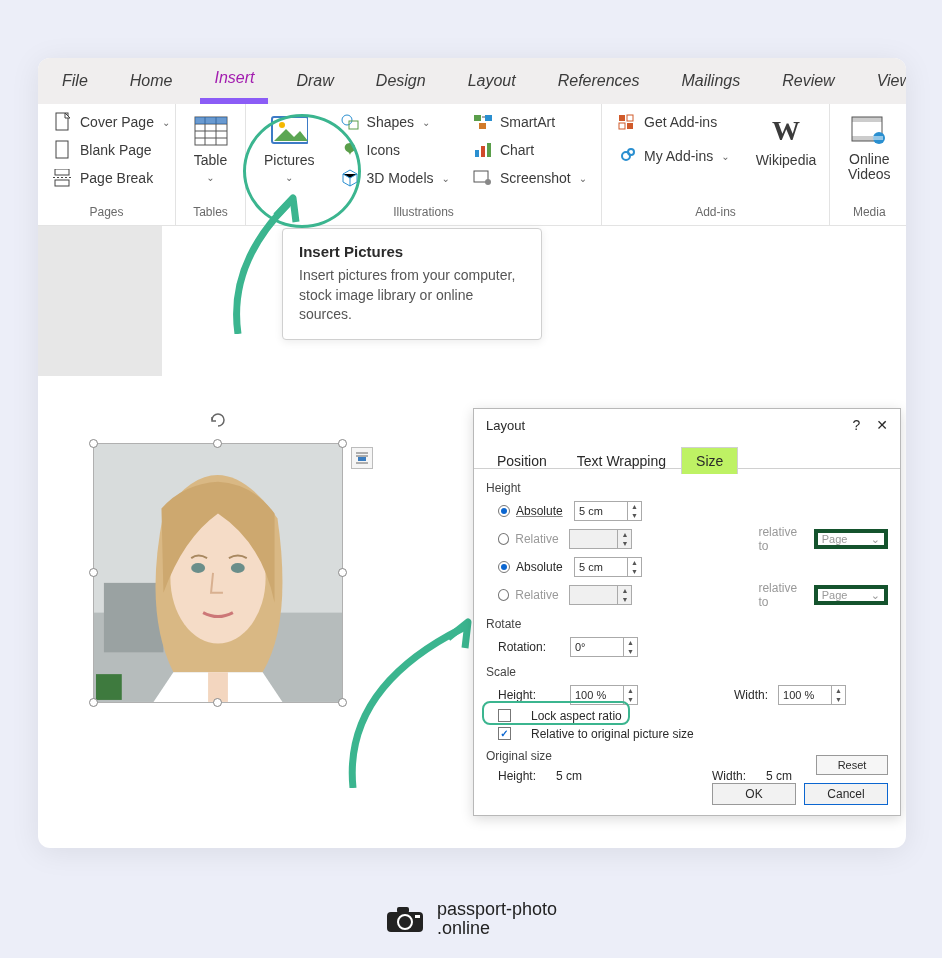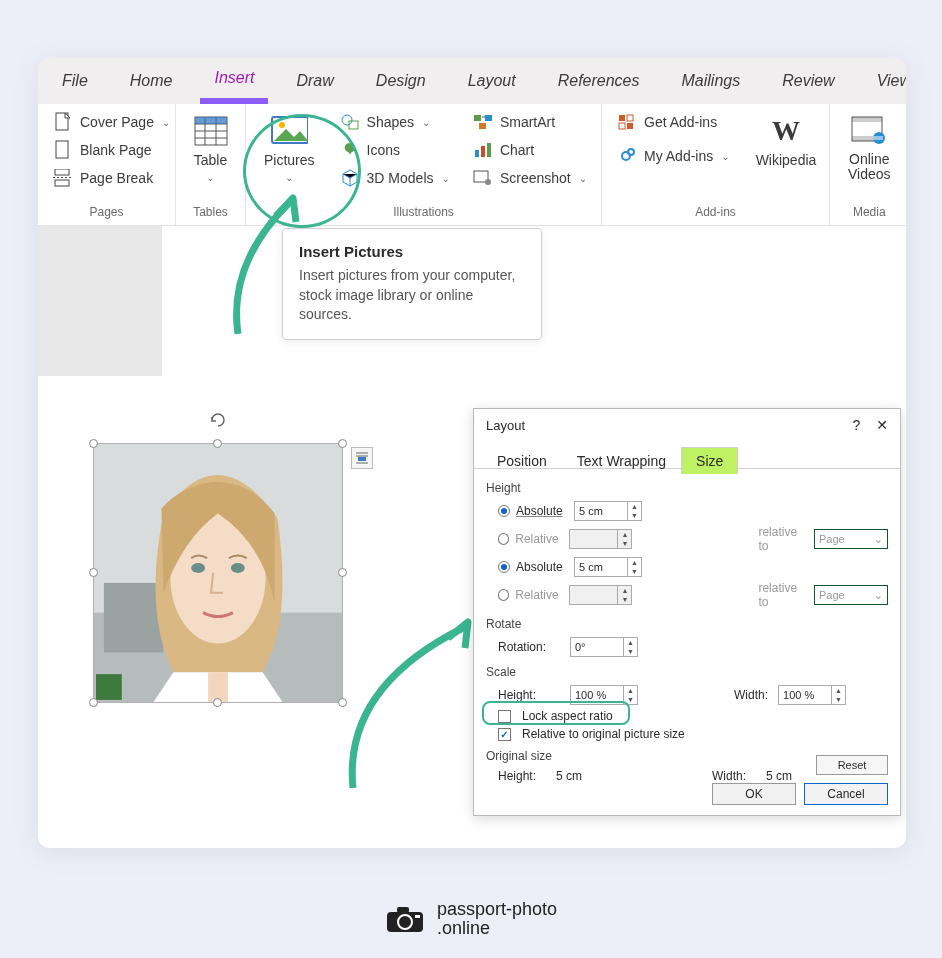--- a/index.html
+++ b/index.html
@@ -55,23 +55,23 @@
 .sec-label { font-size: 12px; color: #444; margin: 6px 0 4px; }
 .row { display: flex; align-items: center; gap: 6px; padding: 2px 0 2px 12px; }
 .row label { font-size: 12px; }
 .radio { width: 12px; height: 12px; border: 1px solid #777; border-radius: 50%; display: inline-flex; align-items: center; justify-content: center; }
 .radio.checked::after { content: ""; width: 6px; height: 6px; background: #0b66d0; border-radius: 50%; }
 .num-input { width: 68px; height: 20px; border: 1px solid #aaa; display: flex; align-items: center; }
 .num-input .val { flex: 1; padding: 0 4px; font-size: 11px; }
 .num-input .spin { width: 14px; display: flex; flex-direction: column; border-left: 1px solid #aaa; }
 .num-input .spin div { height: 9px; font-size: 7px; text-align: center; line-height: 9px; color: #555; }
 .num-input.dis { background: #f0f0f0; color: #aaa; }
-.sel { width: 80px; height: 20px; border: 1px solid #14532d; display: flex; align-items: center; justify-content: space-between; padding: 0 4px; font-size: 11px; }
+.sel { width: 80px; height: 20px; border: 4px solid #14532d; display: flex; align-items: center; justify-content: space-between; padding: 0 4px; font-size: 11px; }
 .rel-row { display: flex; align-items: center; gap: 8px; margin-left: 120px; }
-.chk-row { display: flex; align-items: center; gap: 11px; padding: 2px 0 2px 12px; }
+.chk-row { display: flex; align-items: flex-start; gap: 20px; padding: 2px 0 2px 12px; }
 .chkbox { width: 13px; height: 13px; border: 1px solid #777; display: inline-flex; align-items: center; justify-content: center; font-size: 10px; color: #0b66d0; }
 .chkbox.checked::after { content: "✓"; font-weight: bold; }
 .rect-hl { position: absolute; border: 2.5px solid #3bb58f; border-radius: 8px; }
 .dlg-btns { position: absolute; right: 12px; bottom: 10px; display: flex; gap: 8px; }
 .dlg-btn { width: 84px; height: 22px; border: 1px solid #999; background: #f2f2f2; font-size: 12px; display: flex; align-items: center; justify-content: center; cursor: pointer; }
 .dlg-btn.primary { border: 1.5px solid #0b66d0; }
 .reset-btn { position: absolute; right: 12px; bottom: 40px; width: 72px; height: 20px; border: 1px solid #999; background: #f6f6f6; font-size: 11px; display: flex; align-items: center; justify-content: center; cursor: pointer; }
 
 .origsize-row { display: flex; gap: 40px; padding: 2px 0 2px 12px; font-size: 12px; }
 .origsize-row .pair { display: flex; gap: 20px; }

